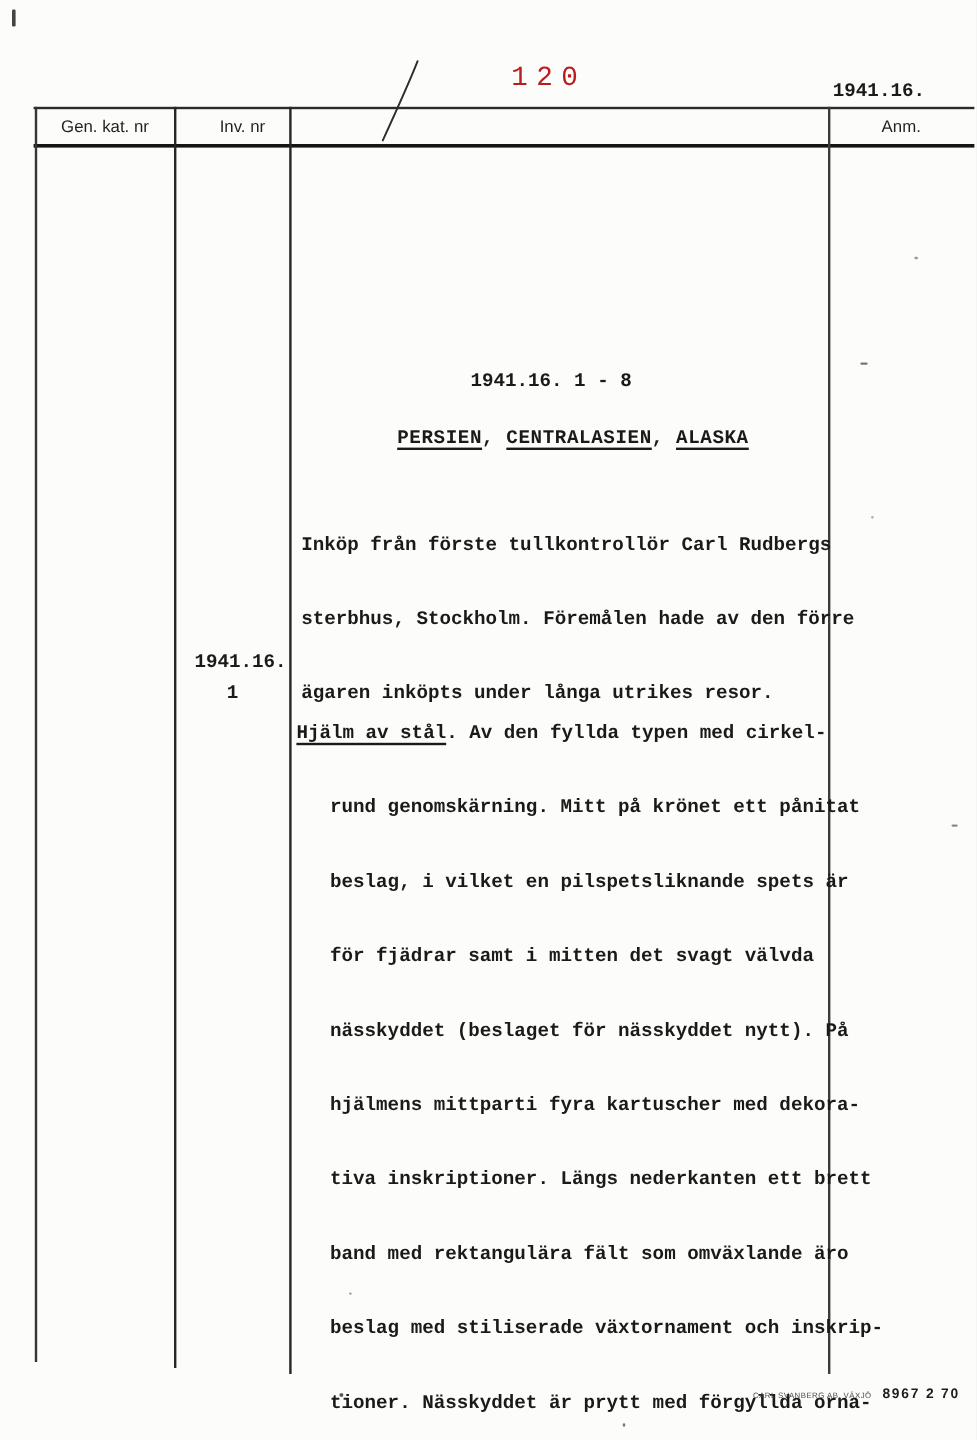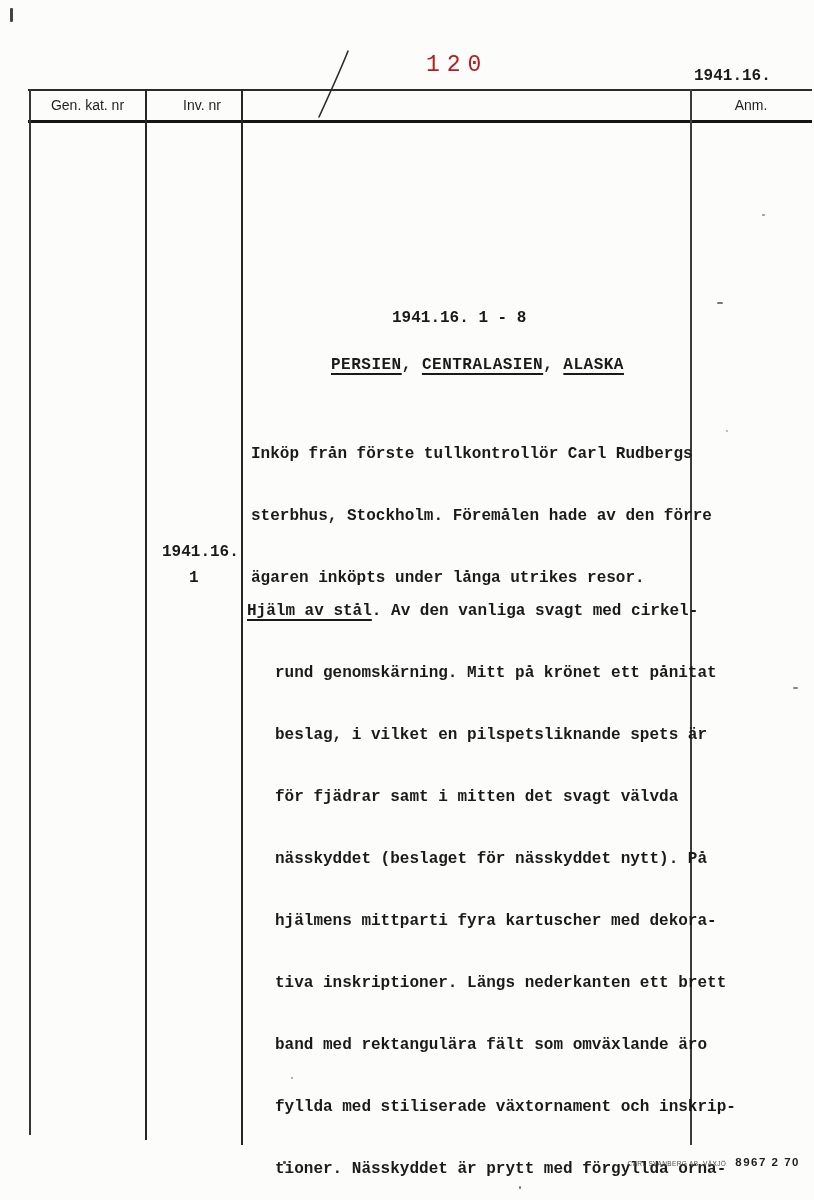--- a/index.html
+++ b/index.html
@@ -97,29 +97,29 @@
   <div class="provenance tw">
     <div class="line">Inköp från förste tullkontrollör Carl Rudbergs</div>
     <div class="line">sterbhus, Stockholm. Föremålen hade av den förre</div>
     <div class="line">ägaren inköpts under långa utrikes resor.</div>
   </div>
 
   <div class="inv-group tw">1941.16.</div>
   <div class="inv-item tw">1</div>
 
   <div class="description tw">
-    <div class="desc-line"><span class="u">Hjälm av stål</span><span>. </span><span>Av den vanliga svagt med cirkel-</span></div>
+    <div class="desc-line"><span class="u">Hjälm av stål</span><span>. </span><span>Av den fyllda typen med cirkel-</span></div>
     <div class="desc-line indent">rund genomskärning. Mitt på krönet ett pånitat</div>
     <div class="desc-line indent">beslag, i vilket en pilspetsliknande spets är</div>
     <div class="desc-line indent">för fjädrar samt i mitten det svagt välvda</div>
     <div class="desc-line indent">nässkyddet (beslaget för nässkyddet nytt). På</div>
     <div class="desc-line indent">hjälmens mittparti fyra kartuscher med dekora-</div>
     <div class="desc-line indent">tiva inskriptioner. Längs nederkanten ett brett</div>
     <div class="desc-line indent">band med rektangulära fält som omväxlande äro</div>
-    <div class="desc-line indent">fyllda med stiliserade växtornament och inskrip-</div>
+    <div class="desc-line indent">beslag med stiliserade växtornament och inskrip-</div>
     <div class="desc-line indent">tioner. Nässkyddet är prytt med förgyllda orna-</div>
     
     
     
     
     
     
   </div>
 
   <div class="print-footer">

